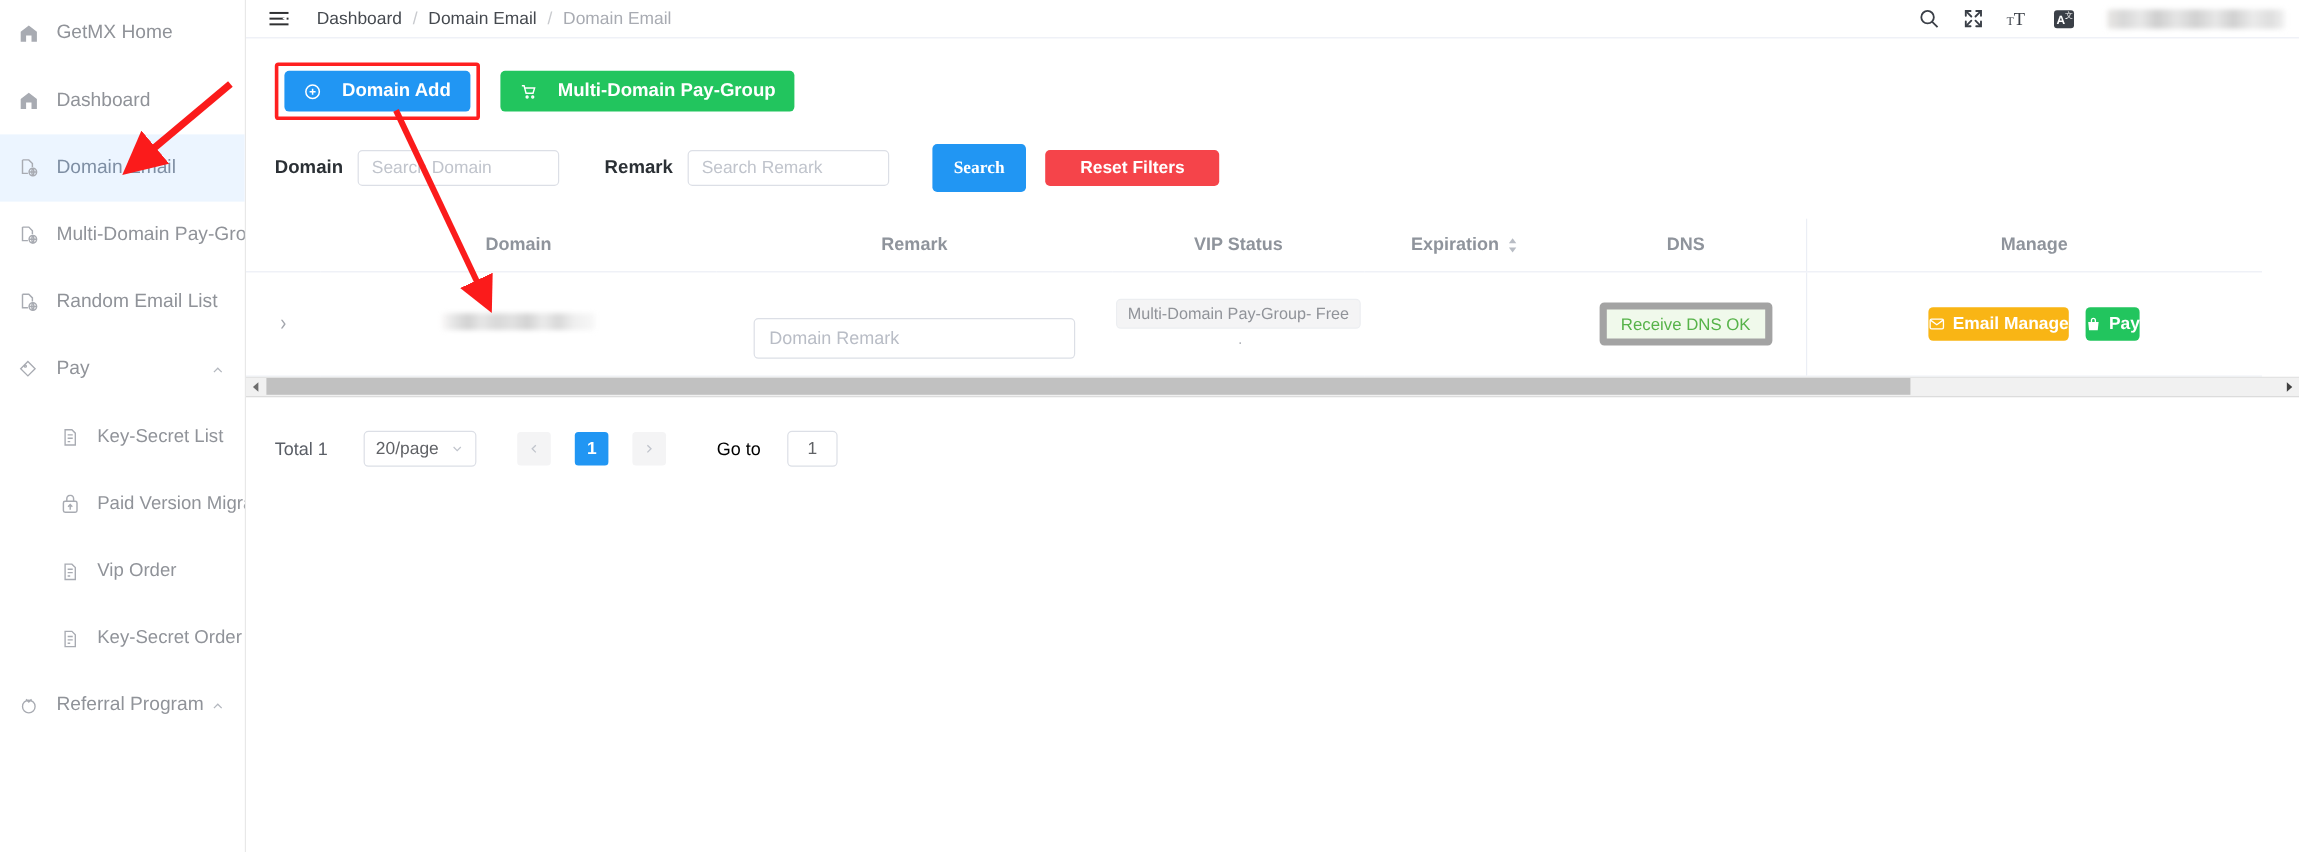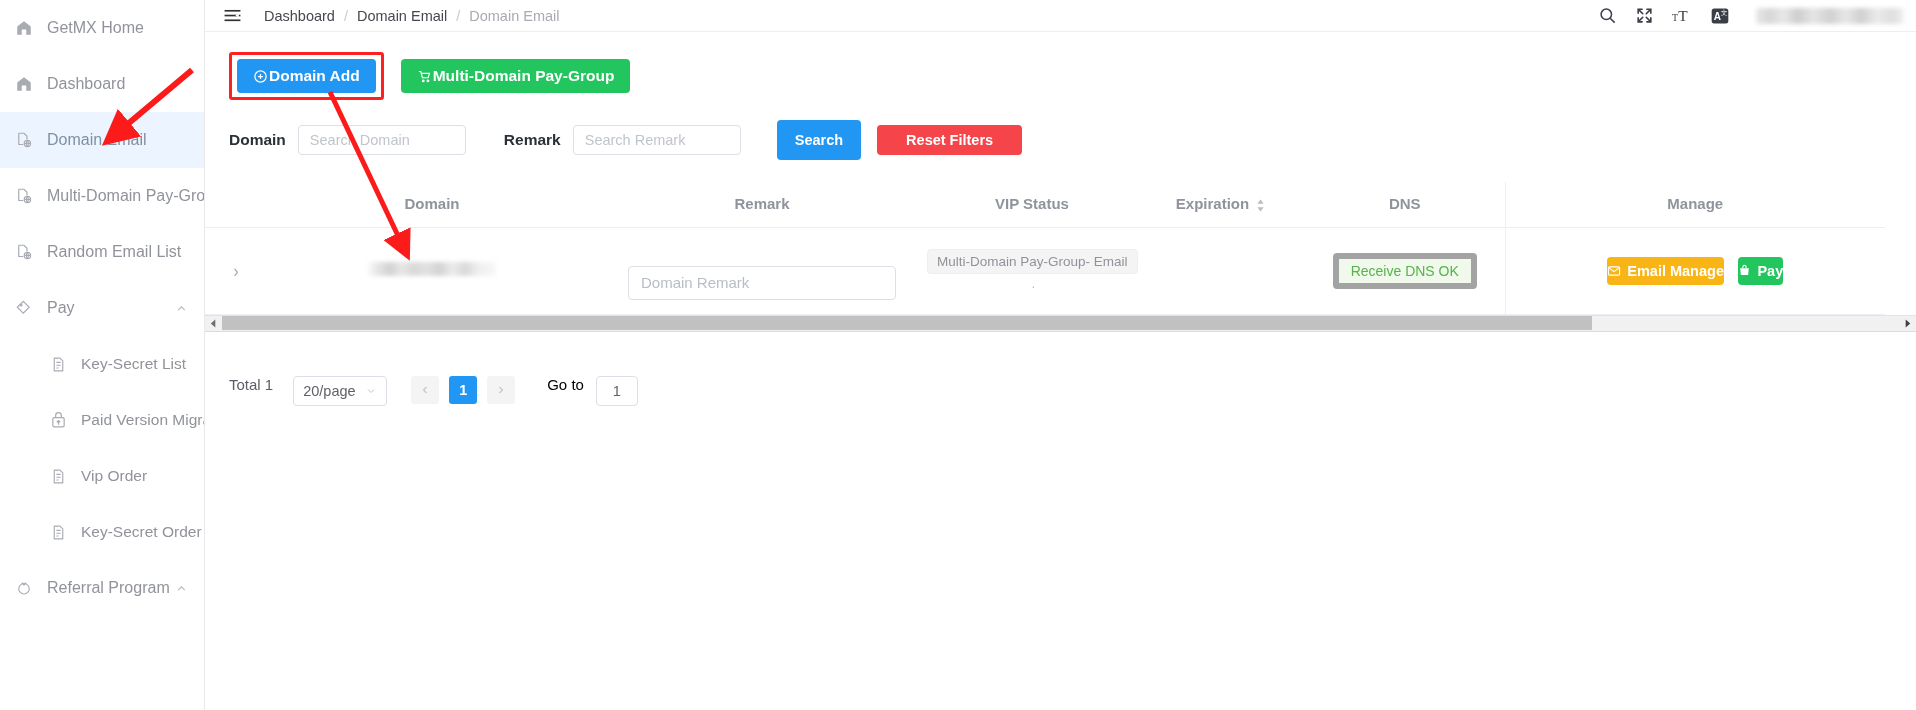--- a/index.html
+++ b/index.html
@@ -110,21 +110,21 @@
   .btn {
     border: none;
     border-radius: 4px;
     color: #fff;
     font-size: 15.5px;
     font-weight: 600;
     padding: 0 16px;
     height: 34px;
     display: inline-flex;
     align-items: center;
-    gap: 1px;
+    gap: 17px;
     cursor: pointer;
     font-family: "Liberation Sans", sans-serif;
     white-space: nowrap;
   }
   .btn-primary { background: #2196f3; }
   .btn-success { background: #22c55e; }
 
   #domain-add-wrap {
     position: relative;
     display: inline-flex;
@@ -158,21 +158,21 @@
   }
   .finput::placeholder { color: #c0c4cc; }
   #remark-label { margin-left: 38px; }
   #btn-search {
     margin-left: 36px;
     background: #2196f3; color: #fff;
     border: none; border-radius: 4px;
     height: 40px; padding: 0 18px;
     font-size: 14.5px; font-weight: 600;
     cursor: pointer;
-    font-family: Liberation Sans, sans-serif;
+    font-family: Liberation Serif, serif;
   }
   #btn-reset {
     margin-left: 16px;
     background: #f5444a; color: #fff;
     border: none; border-radius: 4px;
     height: 30px; padding: 0 29px;
     font-size: 14.5px; font-weight: 600;
     cursor: pointer;
     font-family: "Liberation Sans", sans-serif;
   }
@@ -306,26 +306,25 @@
     position: absolute;
     left: 0; top: 1px;
     height: 14px;
     width: 1370px;
     background: #c1c1c1;
     cursor: pointer;
   }
 
   
   #pagination {
-    display: flex; align-items: flex-start;
+    display: flex; align-items: center;
     padding: 28px 0 0 24px;
     font-size: 15px;
     color: #5f6368;
-    gap: 2px;
-    margin-top: 16px;
+    gap: 12px;
   }
   #total-label { margin-right: 18px; color: #5a5e66; }
   .pg-select {
     width: 94px; height: 30px;
     border: 1px solid #dcdfe6;
     border-radius: 4px;
     display: flex; align-items: center; justify-content: space-between;
     padding: 0 9px;
     font-size: 14.5px;
     color: #606266;
@@ -622,21 +621,21 @@
                 <td class="c-arrow">
                   <span class="expand-caret">›</span>
                 </td>
                 <td class="c-dom">
                   <span class="blur-domain"></span>
                 </td>
                 <td class="c-rem">
                   <input class="remark-input" type="text" placeholder="Domain Remark" style="">
                 </td>
                 <td class="c-vip">
-                  <span class="vip-tag">Multi-Domain Pay-Group- Email</span><span class="vip-dot">.</span>
+                  <span class="vip-tag">Multi-Domain Pay-Group- Free</span><span class="vip-dot">.</span>
                 </td>
                 <td class="c-exp"></td>
                 <td class="c-dns">
                   <span class="dns-tag">Receive DNS OK</span>
                 </td>
                 <td class="c-man">
                   <button class="mini-btn mini-warn">
                     <span style="display:flex;align-items:center;">
                       <svg width="14" height="14" viewBox="0 0 24 24" fill="none" stroke="currentColor" stroke-width="1.9">
                         <rect x="2.5" y="5" width="19" height="14" rx="2"></rect>

